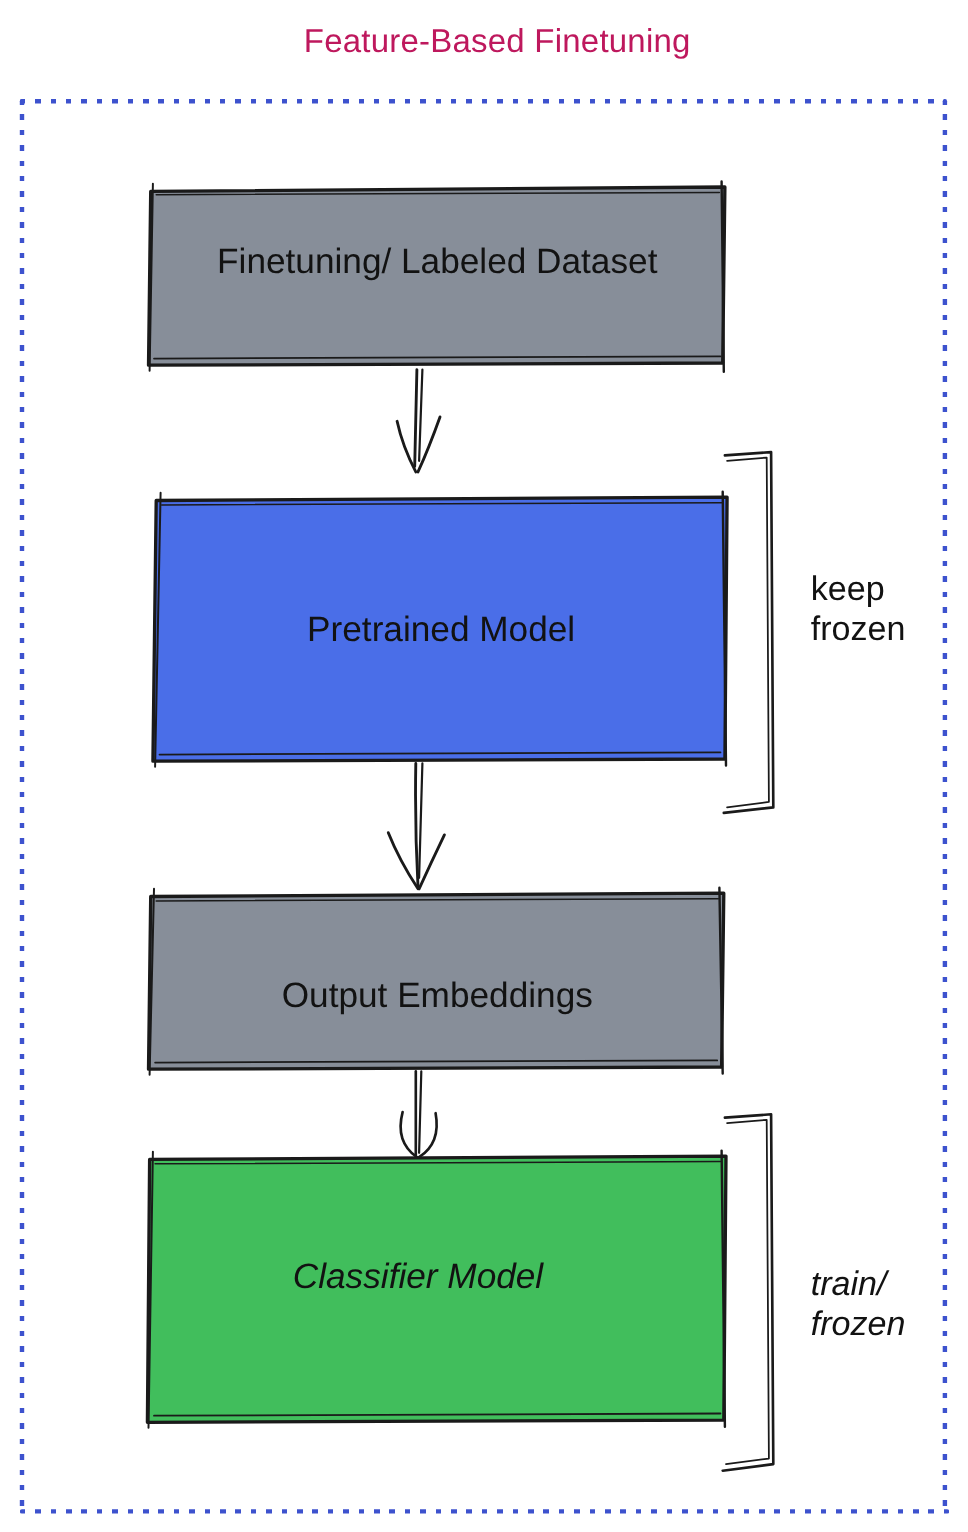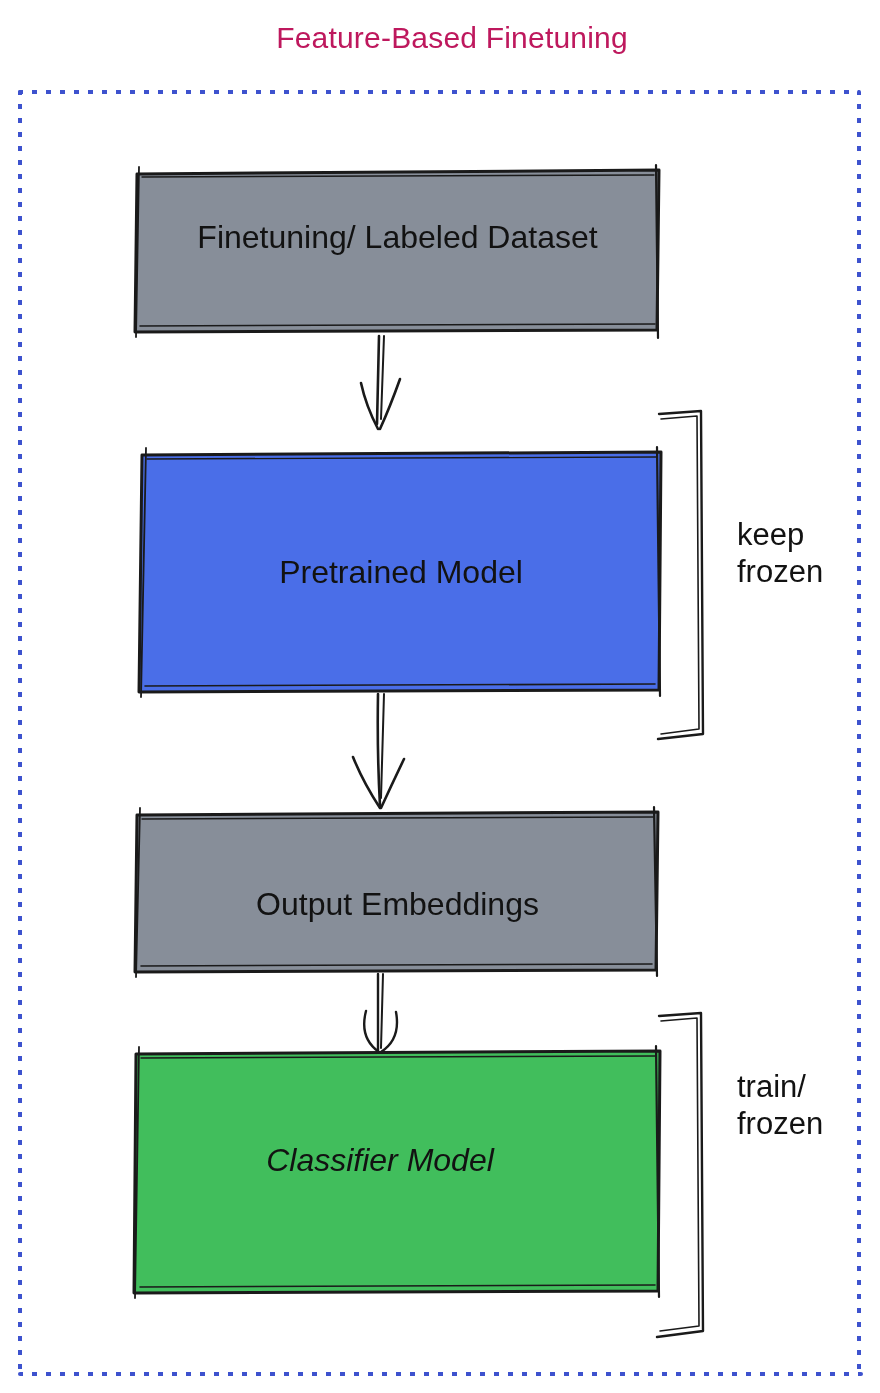--- a/index.html
+++ b/index.html
@@ -28,21 +28,21 @@
     position:absolute; display:flex; align-items:center; justify-content:center;
     font-size:32px; color:#121212; text-align:center;
   }
   .label-dataset    { left:137px; top:172px; width:521px; height:160px; padding-bottom:30px; box-sizing:border-box; }
   .label-pretrained { left:141px; top:453px; width:520px; height:238px; }
   .label-embeddings { left:137px; top:813px; width:521px; height:158px; padding-top:24px; box-sizing:border-box; }
   .label-classifier { left:135px; top:1040px; width:490px; height:240px;font-style:italic; }
 
   .ann { position:absolute; font-size:31px; line-height:37px; color:#121212; }
   .ann-frozen { left:737px; top:516px;  }
-  .ann-train  { left:737px; top:1068px; }
+  .ann-train  { left:737px; top:1148px;font-style:italic; }
   .ann span { display:block; }
 </style>
 </head>
 <body>
 
 <div class="stage">
 
   <div class="title">Feature-Based Finetuning</div>
 
   <div class="dot-edge dot-h dot-top"></div>

